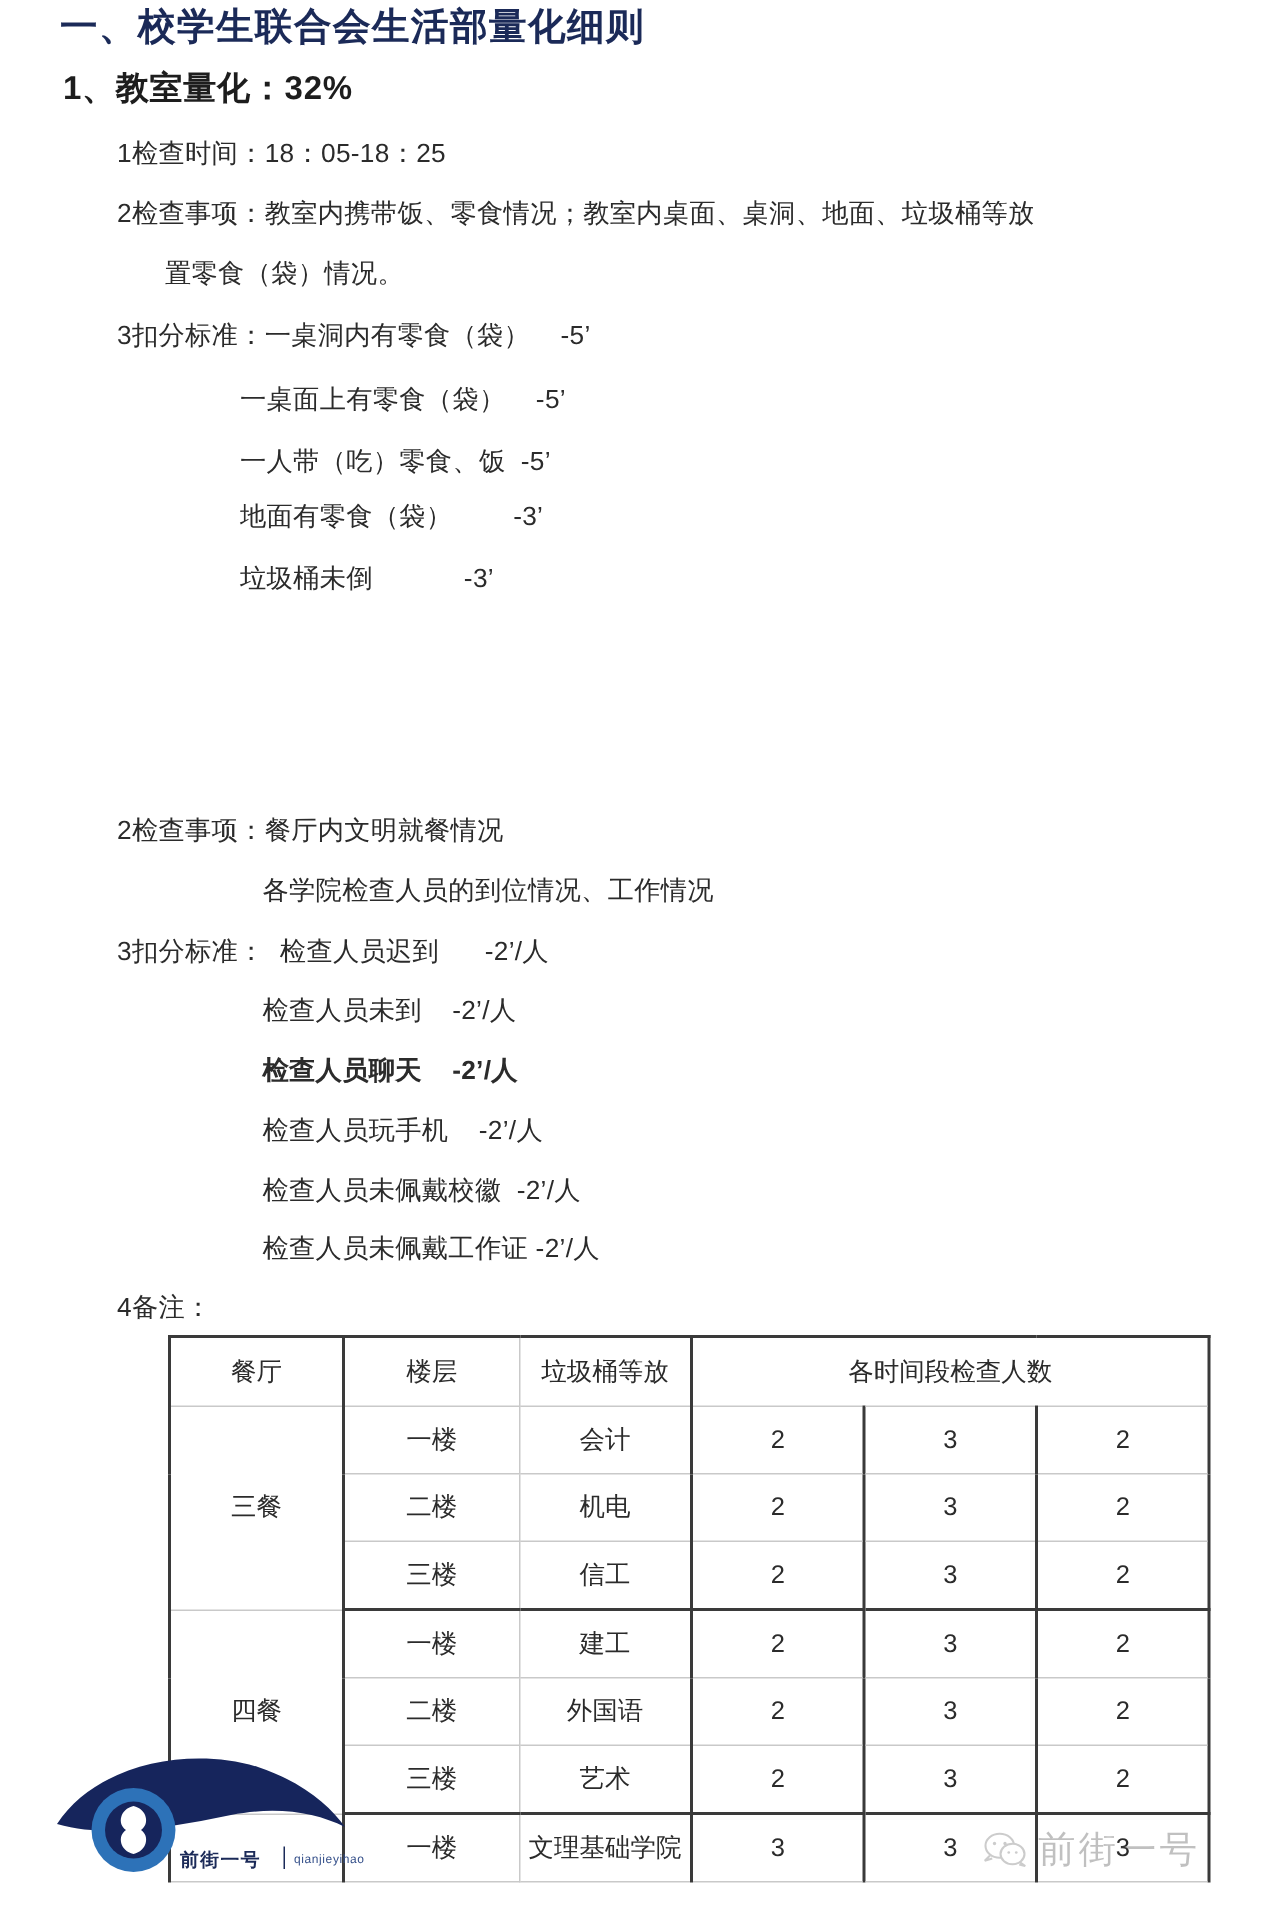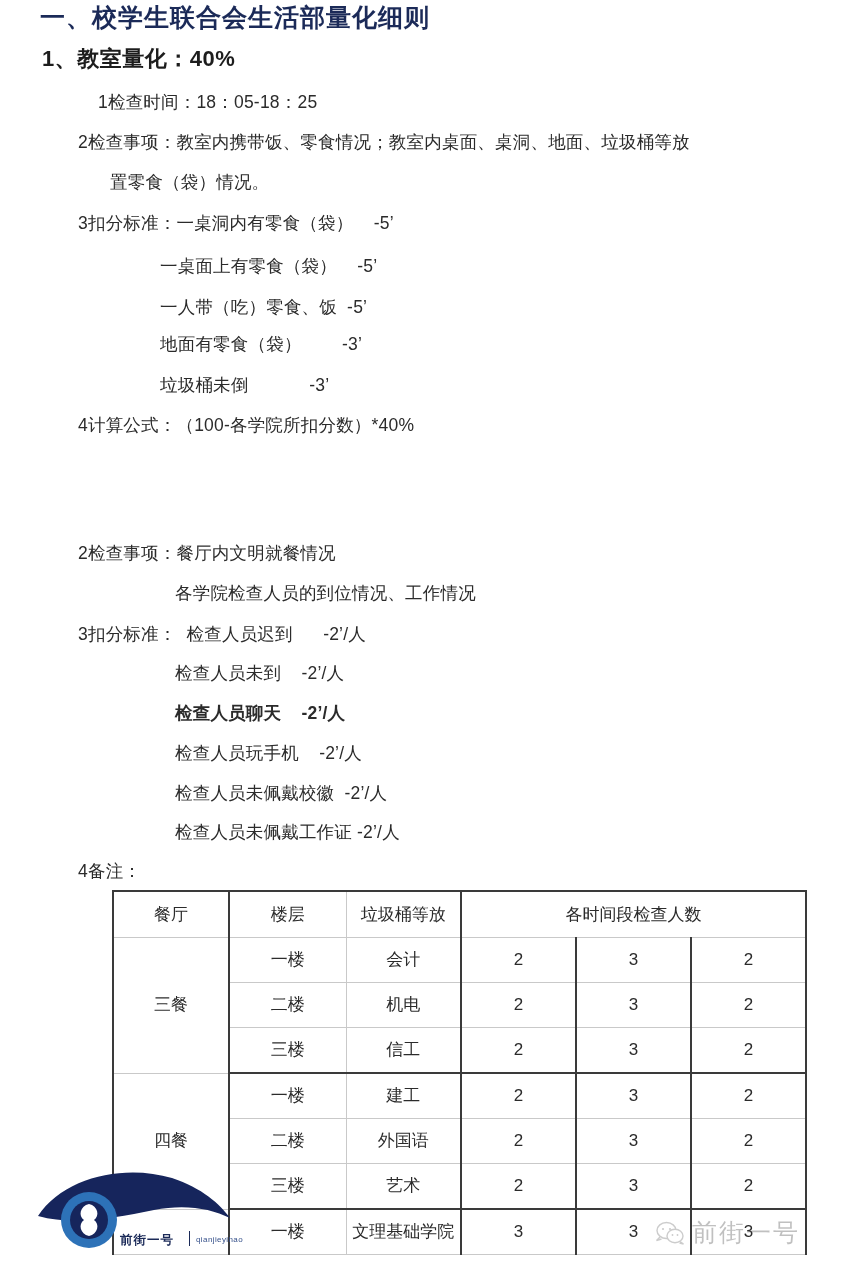--- a/index.html
+++ b/index.html
@@ -151,31 +151,30 @@
     white-space: nowrap;
   }
 </style>
 </head>
 <body>
 
 <div class="page">
 
   <div class="doc-title">一、校学生联合会生活部量化细则</div>
 
-  <div class="section-heading" style="top:44px;">1、教室量化：40%</div>
-
-  <div class="line lvl1" style="top:92px;margin-left:20px;">1检查时间：18：05-18：25</div>
+  <div class="section-heading" style="top:44px;">1、教室量化：32%</div>
+
+  <div class="line lvl1" style="top:92px;">1检查时间：18：05-18：25</div>
   <div class="line lvl1" style="top:132px;">2检查事项：教室内携带饭、零食情况；教室内桌面、桌洞、地面、垃圾桶等放</div>
   <div class="line lvl1" style="left:110px; top:172px;">置零食（袋）情况。</div>
   <div class="line lvl1" style="top:213px;">3扣分标准：一桌洞内有零食（袋）    -5’</div>
   <div class="line lvl2" style="top:256px;">一桌面上有零食（袋）    -5’</div>
   <div class="line lvl2" style="top:297px;">一人带（吃）零食、饭  -5’</div>
   <div class="line lvl2" style="top:334px;">地面有零食（袋）        -3’</div>
   <div class="line lvl2" style="top:375px;">垃圾桶未倒            -3’</div>
-  <div class="line lvl1" style="top:415px;">4计算公式：（100-各学院所扣分数）*40%</div>
 
 
   <div class="line lvl1" style="top:543px;">2检查事项：餐厅内文明就餐情况</div>
   <div class="line lvl3" style="top:583px;">各学院检查人员的到位情况、工作情况</div>
   <div class="line lvl1" style="top:624px;">3扣分标准：  检查人员迟到      -2’/人</div>
   <div class="line lvl3" style="top:663px;">检查人员未到    -2’/人</div>
   <div class="line lvl3" style="top:703px;font-weight:bold;">检查人员聊天    -2’/人</div>
   <div class="line lvl3" style="top:743px;">检查人员玩手机    -2’/人</div>
   <div class="line lvl3" style="top:783px;">检查人员未佩戴校徽  -2’/人</div>
   <div class="line lvl3" style="top:822px;">检查人员未佩戴工作证 -2’/人</div>

